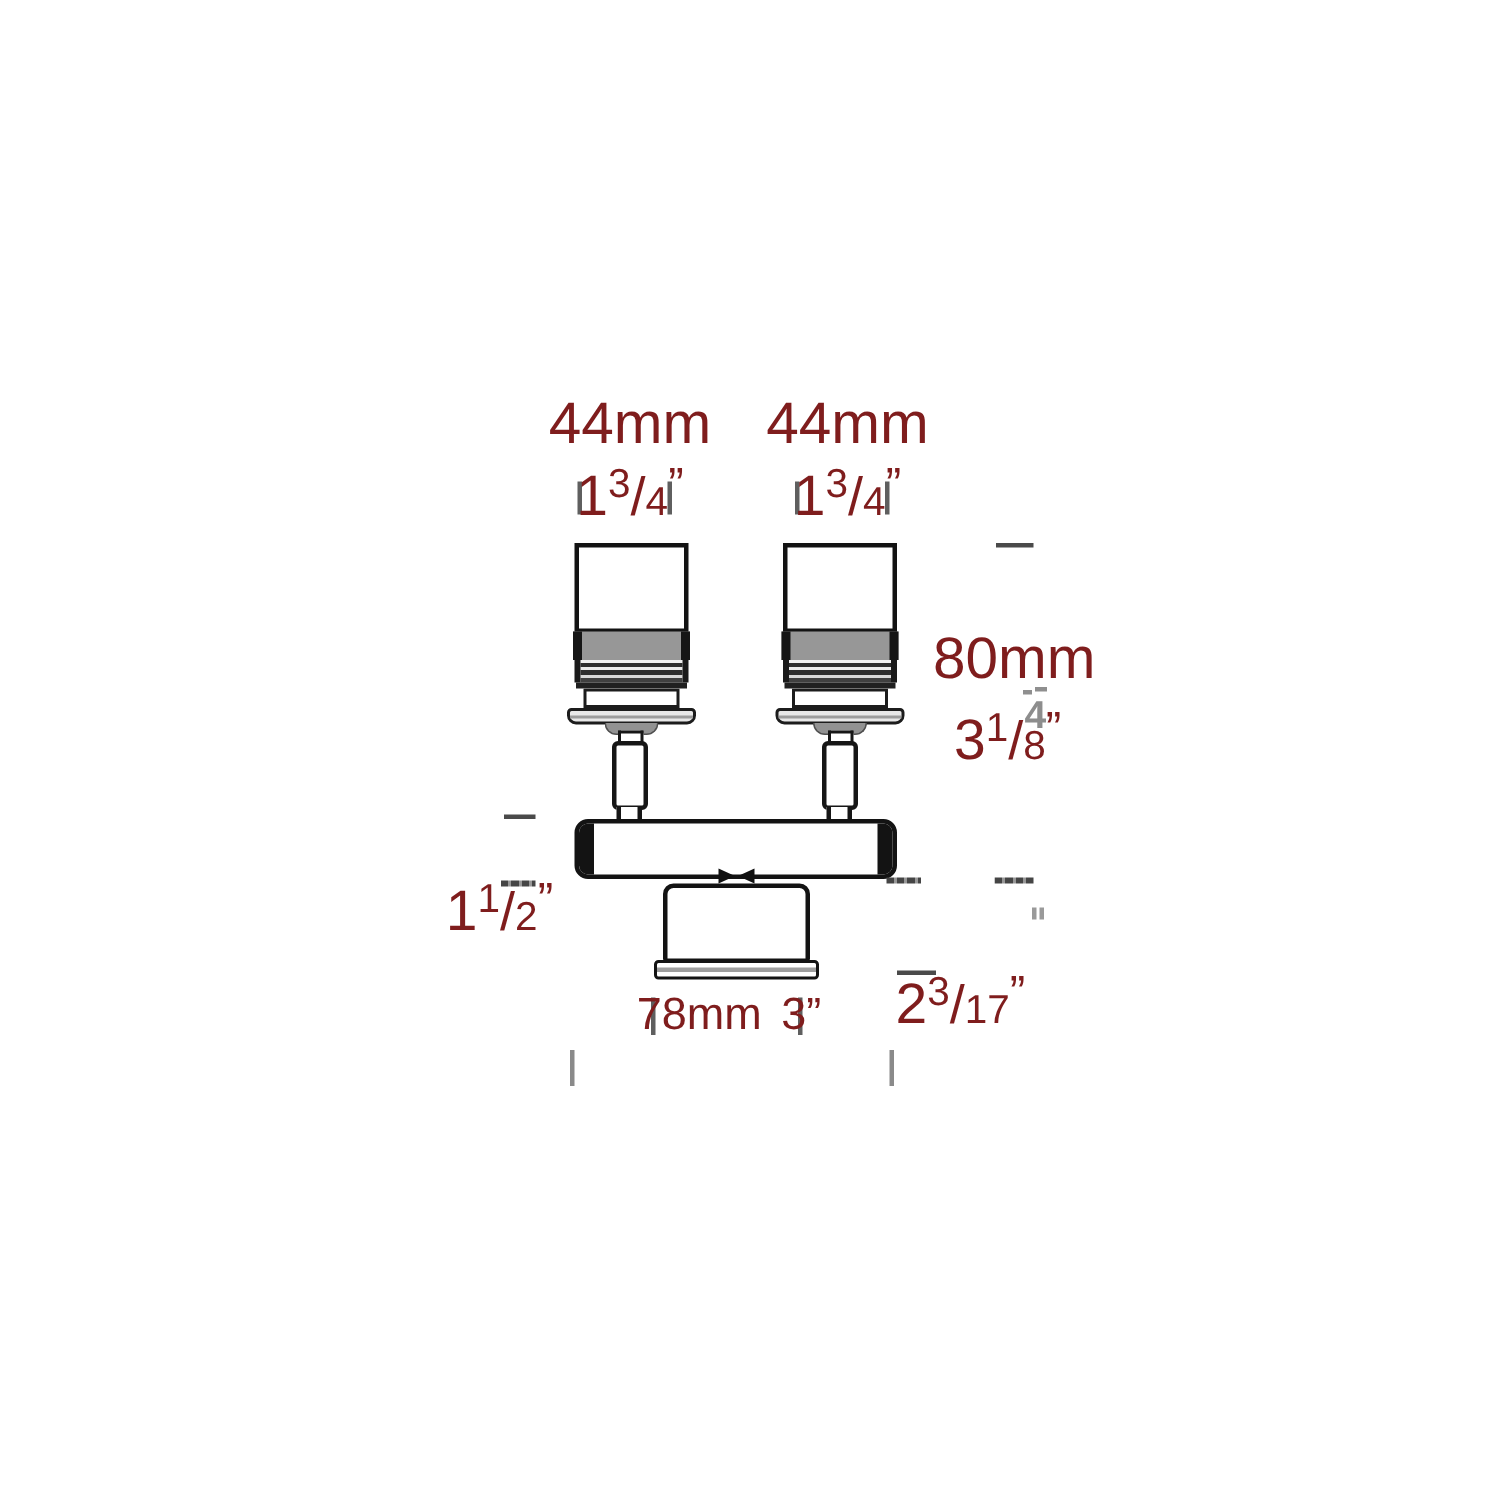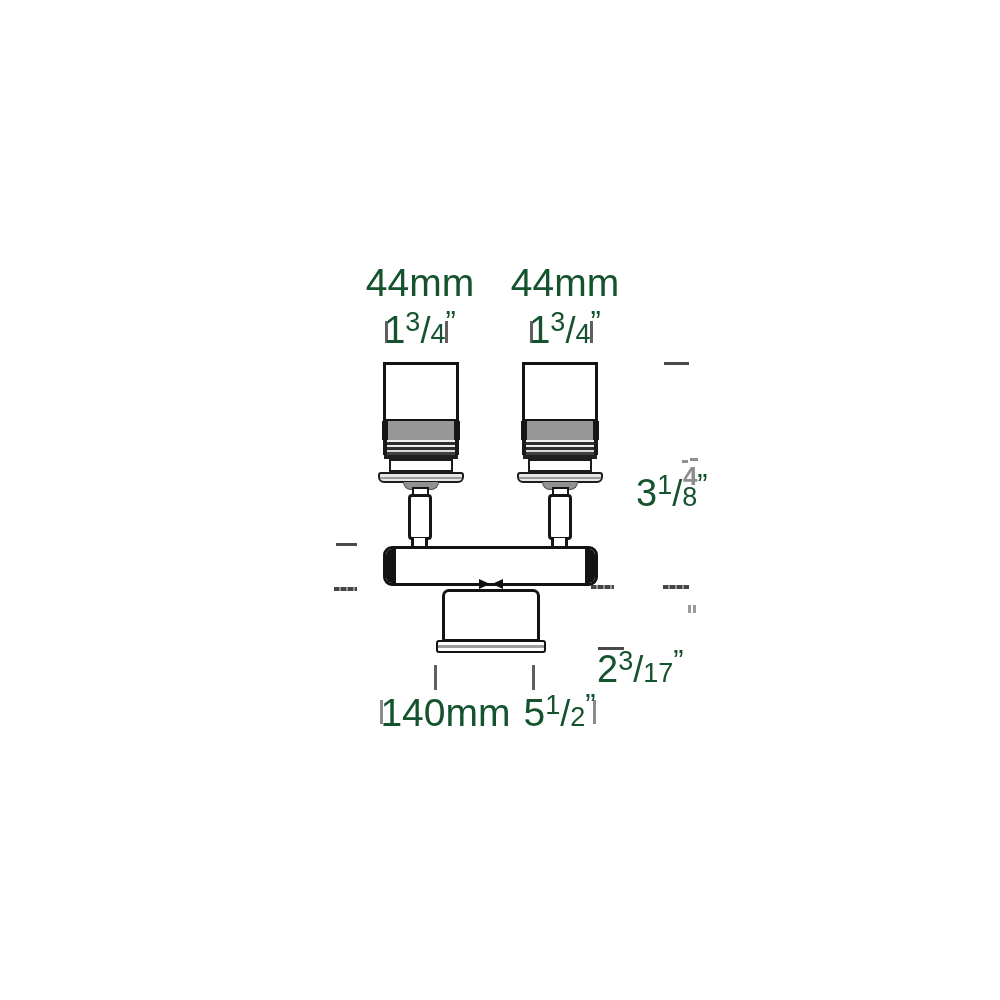--- a/index.html
+++ b/index.html
@@ -60,21 +60,21 @@
              background:#fff; border:2.5px solid #131313; border-radius:3px; }
   .cflange-line { position:absolute; left:0; right:0; top:2.5px; height:3px; background:#9e9e9e; }
 
   
   .tick-h { position:absolute; height:3px; background:#4a4a4a; }
   .tick-v { position:absolute; width:3px;  background:#5f5f5f; }
   .tick-dash { background:repeating-linear-gradient(90deg,#454545 0 5px,#979797 5px 7px); height:3.5px; }
   .tick-lt { background:#8a8a8a; }
 
   
-  .lbl { position:absolute; font-size:39px; line-height:1.05; white-space:nowrap; color:#14532d; }
+  .lbl { position:absolute; font-size:39px; line-height:1.05; white-space:nowrap; color:#7f1d1d; }
   .center { text-align:center; }
   .frac { font-size:38px; }
   .fw { }
   .fn { font-size:27px; vertical-align:12px; }
   .fs { font-size:36px; }
   .fd { font-size:27px; vertical-align:0; }
   .fq { font-size:31px; vertical-align:10px; }
   .gap { display:inline-block; width:13px; }
 
   
@@ -152,27 +152,29 @@
 
   <div class="tick-v tick-lt" style="left:380px;top:700px;height:24px"></div>
   <div class="tick-v tick-lt" style="left:593px;top:700px;height:24px"></div>
 
   <div class="lbl center" style="left:350px;top:263px;width:140px">44mm</div>
   <div class="lbl frac center" style="left:350px;top:307px;width:140px"><span class="fw">1</span><span class="fn">3</span><span class="fs">/</span><span class="fd">4</span><span class="fq">”</span></div>
 
   <div class="lbl center" style="left:495px;top:263px;width:140px">44mm</div>
   <div class="lbl frac center" style="left:495px;top:307px;width:140px"><span class="fw">1</span><span class="fn">3</span><span class="fs">/</span><span class="fd">4</span><span class="fq">”</span></div>
 
+  <div class="lbl" style="left:622px;top:420px">80mm</div>
   <div class="lbl frac" style="left:636px;top:470px"><span class="fw">3</span><span class="fn">1</span><span class="fs">/</span><span class="fd">8</span><span class="fq">”</span></div>
 
   <div class="ghost-dash" style="left:682px;top:460px;width:6px"></div>
   <div class="ghost-dash" style="left:690px;top:458px;width:8px"></div>
   <div class="ghost-digit" style="left:683px;top:463px">4</div>
 
+  <div class="lbl frac center" style="left:283px;top:584px;width:100px"><span class="fw">1</span><span class="fn">1</span><span class="fs">/</span><span class="fd">2</span><span class="fq">”</span></div>
 
   <div class="ghost-bar" style="left:688px;top:605px"></div>
   <div class="ghost-bar" style="left:693px;top:605px"></div>
   <div class="lbl frac" style="left:597px;top:646px"><span class="fw">2</span><span class="fn">3</span><span class="fs">/</span><span class="fd">17</span><span class="fq">”</span></div>
 
+  <div class="lbl center" style="left:420px;top:661px;width:132px;font-size:30px"><span>78mm</span><span class="gap"></span><span>3”</span></div>
 
-  <div class="lbl frac center" style="left:356px;top:690px;width:264px;font-size:39px"><span>140mm</span><span class="gap"></span><span class="fw">5</span><span class="fn">1</span><span class="fs">/</span><span class="fd">2</span><span class="fq">”</span></div>
 
 </div>
 
 </body></html>

